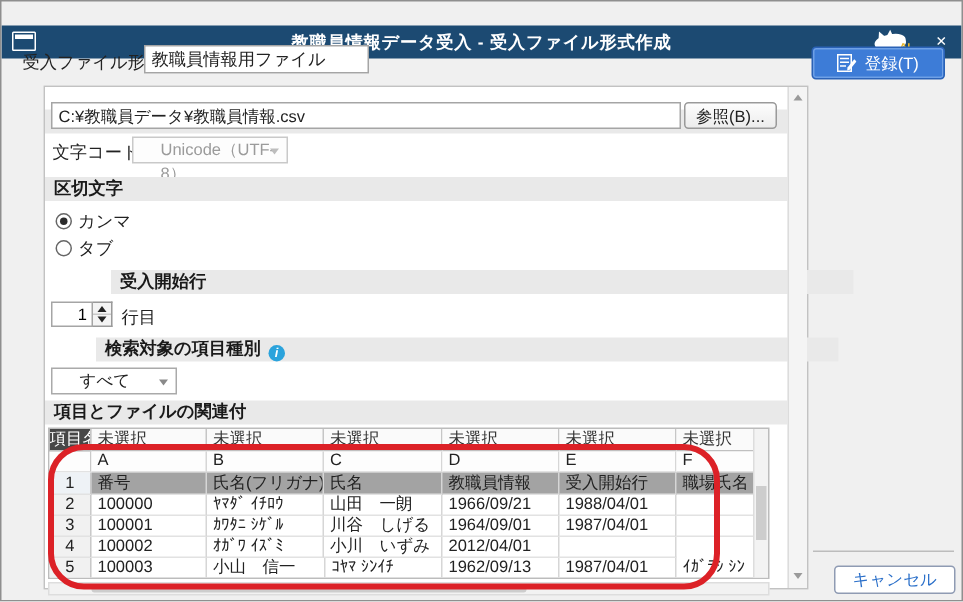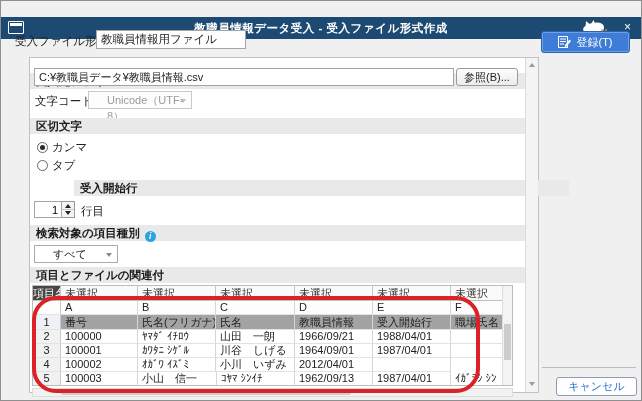--- a/index.html
+++ b/index.html
@@ -136,21 +136,21 @@
       </div>
 
       <div class="sec-head" style="top:122px;margin-left:44px;">受入開始行</div>
       <input class="spin-input" value="1" style="">
       <span class="spin-btns">
         <span class="up"></span>
         <span class="dn"></span>
       </span>
       <span class="lbl" style="left:51px; top:146px;">行目</span>
 
-      <div class="sec-head" style="top:167px;">
+      <div class="sec-head" style="top:167px;margin-left:34px;">
         <span>検索対象の項目種別</span><span class="info-ic">i</span>
       </div>
       <div class="ddl type-ddl">すべて</div>
 
       <div class="sec-head" style="top:209px;">項目とファイルの関連付</div>
 
       <div class="mtable">
         <div class="mcols">
           <div class="trow thead">
               <div class="tc corner">項目名</div>

